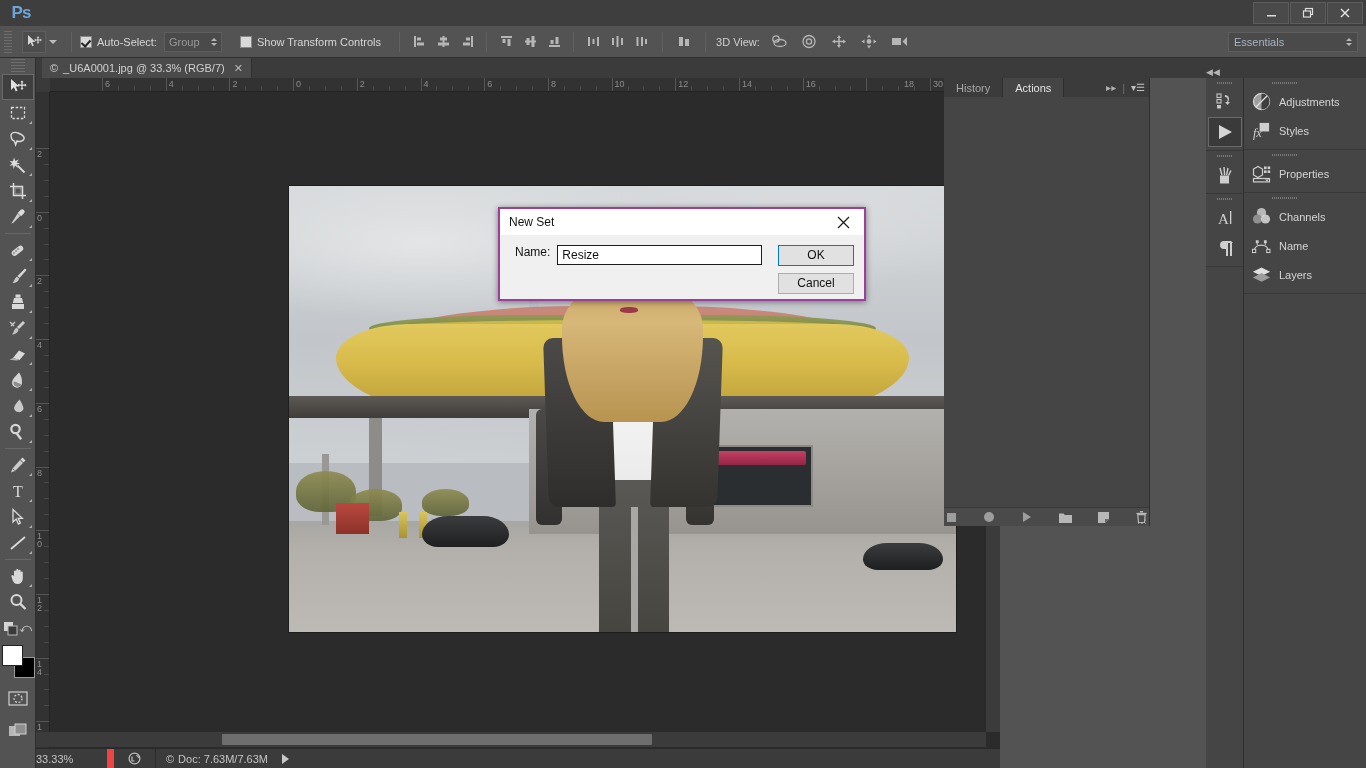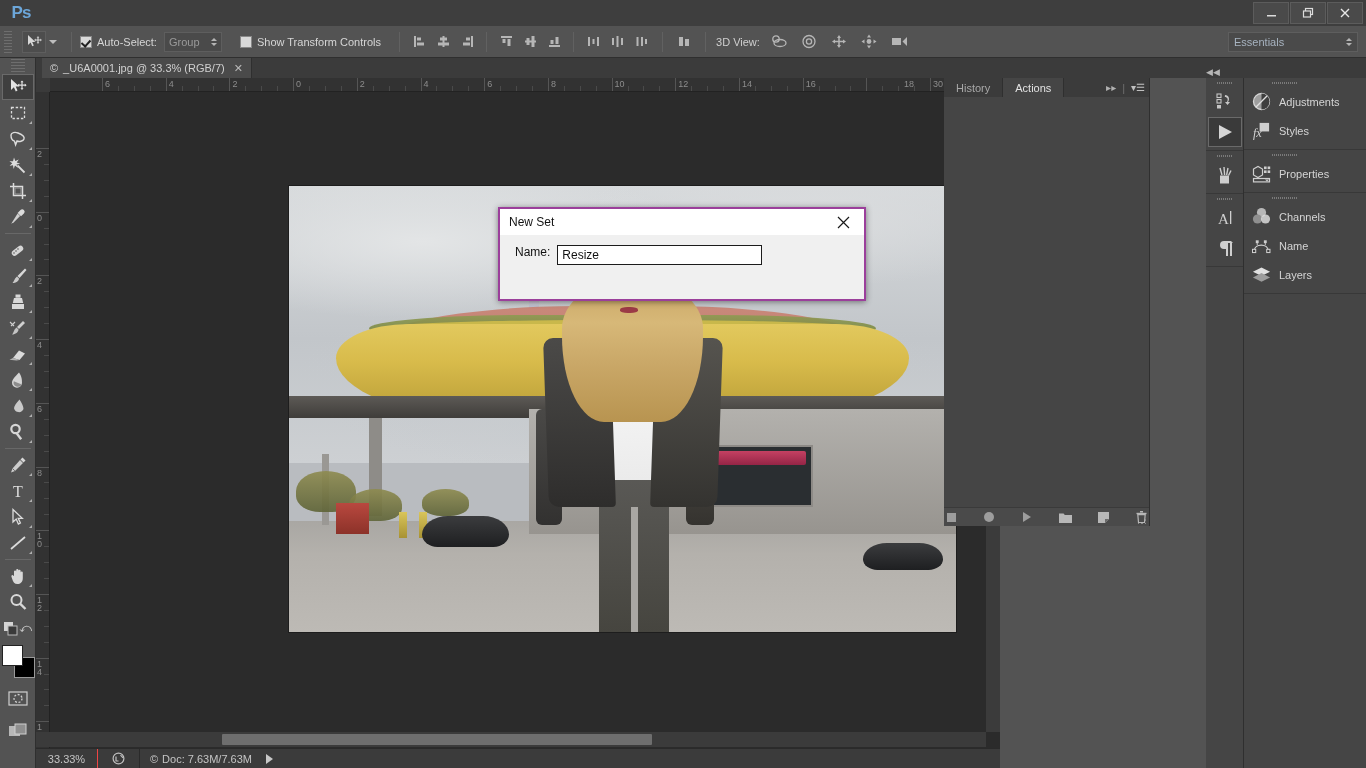--- a/index.html
+++ b/index.html
@@ -321,21 +321,21 @@
   }
   .dlg-btn.primary{ border:1px solid #0078d7; background:#e1e1e1; }
 
   
   .statusbar{
     position:absolute; left:36px; top:748px; width:1172px; height:20px;
     background:#3b3b3b; display:flex; align-items:center; font-size:11px; color:#c4c4c4;
     border-top:1px solid #2a2a2a;
   }
   .st-zoom{
-    width:62px; text-align:center; border-right:1px solid #ef4444; height:20px; line-height:20px;
+    width:78px; border-right:7px solid #ef4444; height:20px; line-height:20px;
   }
   .st-icon{ width:42px; display:flex; align-items:center; justify-content:center; border-right:1px solid #2a2a2a; height:20px;}
   .st-doc{ padding-left:10px; display:flex; align-items:center; gap:4px;}
   .st-arrow{
     margin-left:10px; width:0;height:0;border-top:5px solid transparent;
     border-bottom:5px solid transparent;border-left:7px solid #c8c8c8;
   }
   .hscrollbar{
     position:absolute; left:36px; top:732px; width:950px; height:15px;
     background:#3b3b3b;
@@ -1177,16 +1177,20 @@
         <svg width="13" height="13" viewBox="0 0 13 13">
             <path d="M1 1 L12 12 M12 1 L1 12" stroke="#1a1a1a" stroke-width="1.2"></path>
           </svg>
       </span>
     </div>
     <div class="dlg-body">
       <div class="dlg-row">
         <span class="dlg-lbl">Name:</span>
         <input class="dlg-input" type="text" value="Resize" style="">
       </div>
+      <div class="dlg-btns">
+        <div class="dlg-btn primary">OK</div>
+        <div class="dlg-btn">Cancel</div>
+      </div>
     </div>
   </div>
 
 </div>
 
 </body></html>

